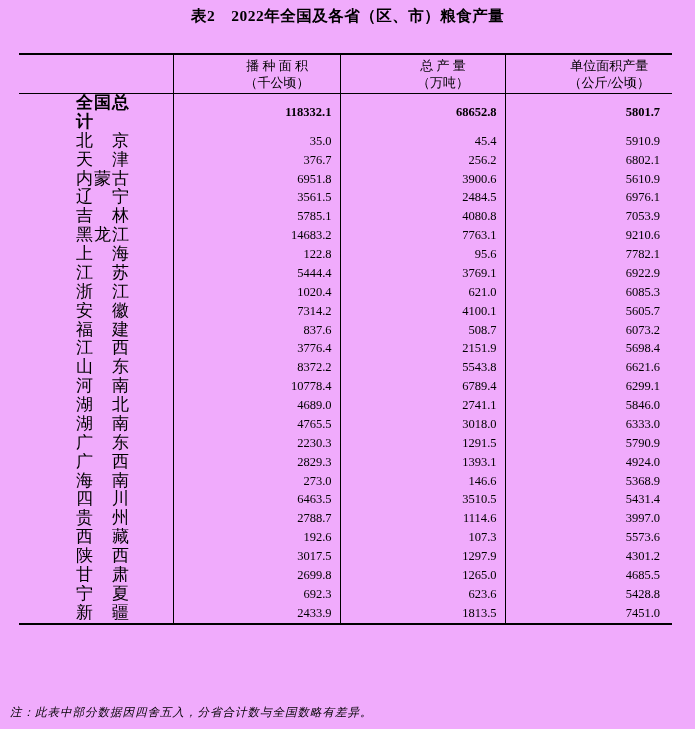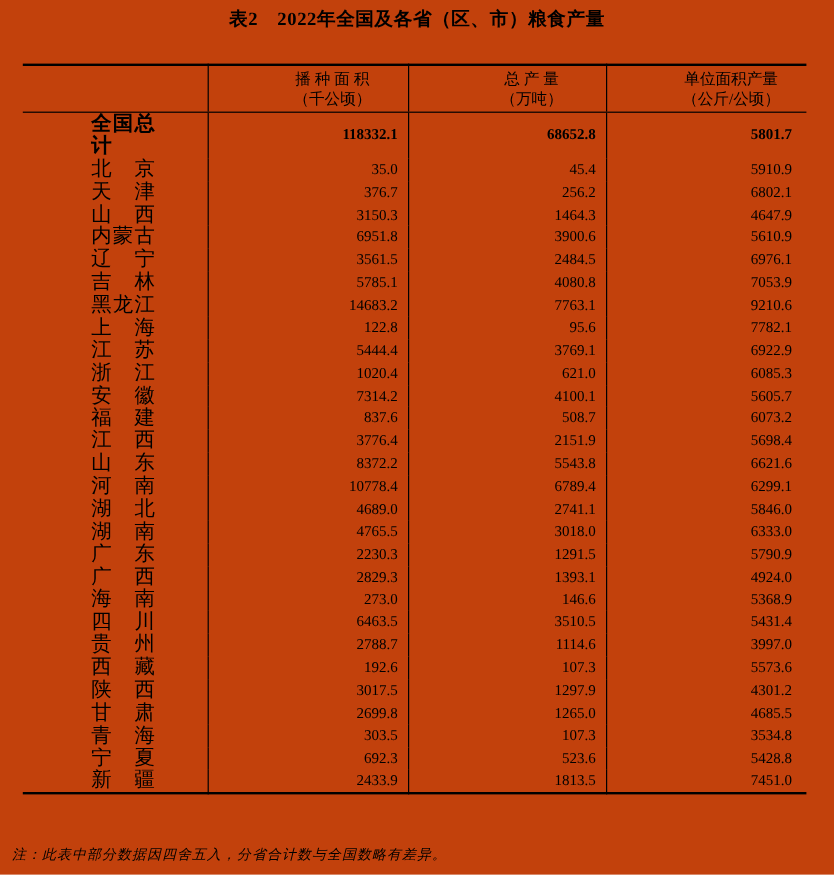--- a/index.html
+++ b/index.html
@@ -6,21 +6,21 @@
     margin: 0;
     padding: 0;
     background: #ffffff;
     color: #000000;
     font-family: "Liberation Serif", "DejaVu Serif", serif;
   }
   .page {
     position: relative;
     width: 695px;
     height: 729px;
-    background: #c2410c;
+    background: #f0abfc;
     overflow: hidden;
   }
   .doc-title {
     position: absolute;
     top: 6px;
     left: 0;
     width: 695px;
     text-align: center;
     font-size: 15.5px;
     font-weight: bold;
@@ -141,26 +141,20 @@
           <td class="num">45.4</td>
           <td class="num last">5910.9</td>
         </tr>
         <tr>
           <td class="region"><span class="region-name">天津</span></td>
           <td class="num">376.7</td>
           <td class="num">256.2</td>
           <td class="num last">6802.1</td>
         </tr>
         <tr>
-          <td class="region"><span class="region-name">山西</span></td>
-          <td class="num">3150.3</td>
-          <td class="num">1464.3</td>
-          <td class="num last">4647.9</td>
-        </tr>
-        <tr>
           <td class="region"><span class="region-name">内蒙古</span></td>
           <td class="num">6951.8</td>
           <td class="num">3900.6</td>
           <td class="num last">5610.9</td>
         </tr>
         <tr>
           <td class="region"><span class="region-name">辽宁</span></td>
           <td class="num">3561.5</td>
           <td class="num">2484.5</td>
           <td class="num last">6976.1</td>
@@ -279,29 +273,23 @@
           <td class="num">1297.9</td>
           <td class="num last">4301.2</td>
         </tr>
         <tr>
           <td class="region"><span class="region-name">甘肃</span></td>
           <td class="num">2699.8</td>
           <td class="num">1265.0</td>
           <td class="num last">4685.5</td>
         </tr>
         <tr>
-          <td class="region"><span class="region-name">青海</span></td>
-          <td class="num">303.5</td>
-          <td class="num">107.3</td>
-          <td class="num last">3534.8</td>
-        </tr>
-        <tr>
           <td class="region"><span class="region-name">宁夏</span></td>
           <td class="num">692.3</td>
-          <td class="num">523.6</td>
+          <td class="num">623.6</td>
           <td class="num last">5428.8</td>
         </tr>
         <tr>
           <td class="region"><span class="region-name">新疆</span></td>
           <td class="num">2433.9</td>
           <td class="num">1813.5</td>
           <td class="num last">7451.0</td>
         </tr>
       </tbody>
   </table>

